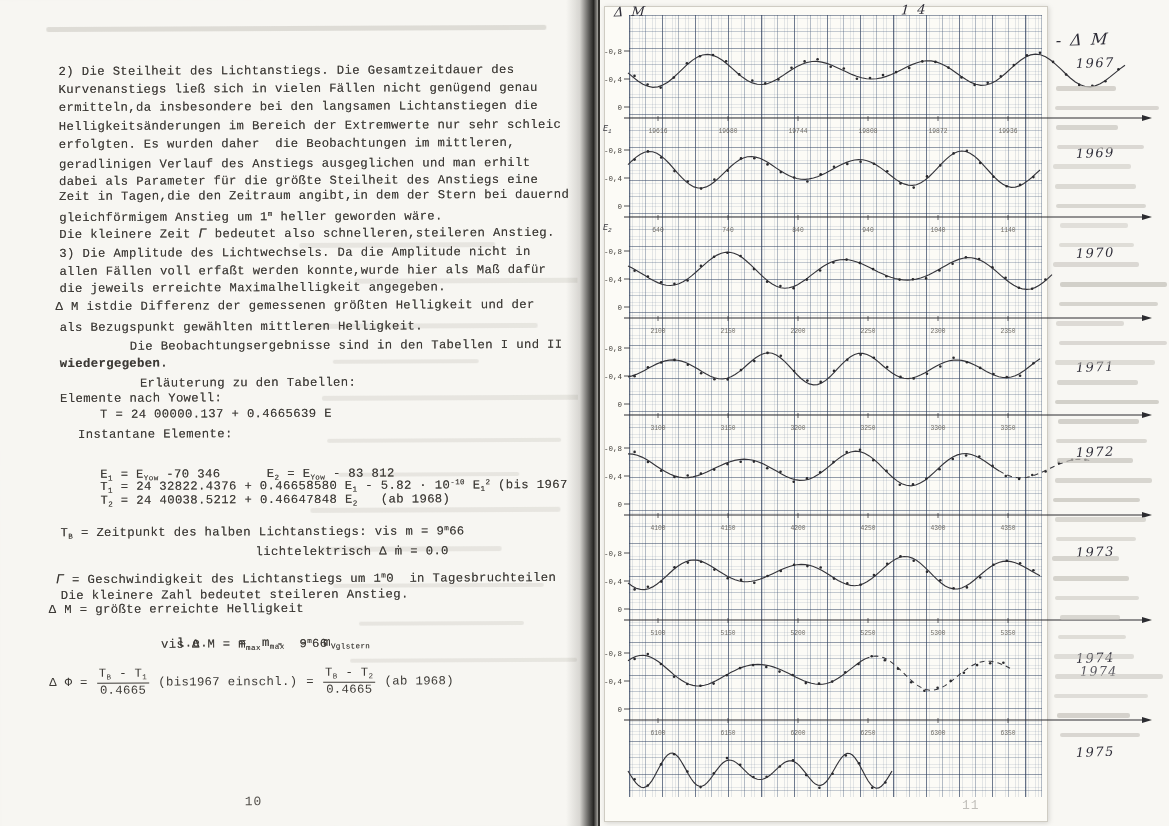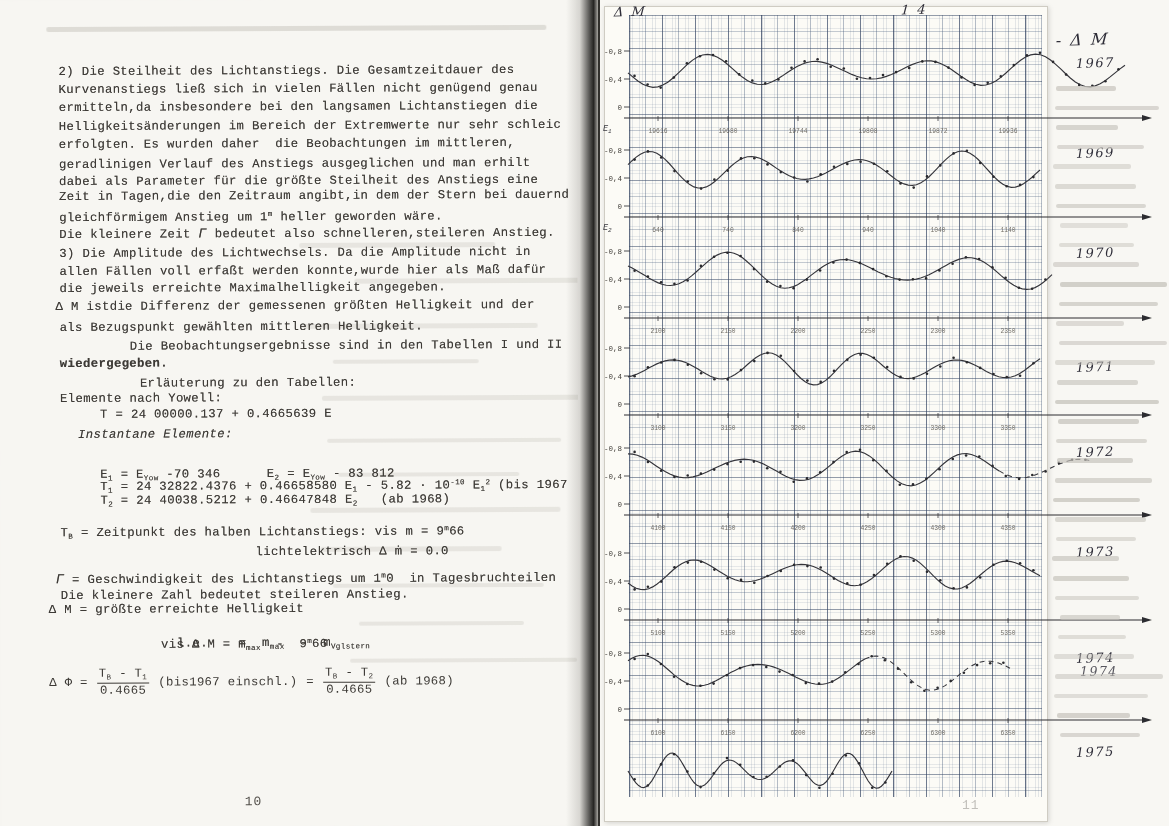--- a/index.html
+++ b/index.html
@@ -82,21 +82,21 @@
         <div class="tline" style="left: 60px; top: 245px;"><span>3) Die Amplitude des Lichtwechsels. Da die Amplitude nicht in</span></div>
         <div class="tline" style="left: 60px; top: 263px;"><span>allen Fällen voll erfaßt werden konnte,wurde hier als Maß dafür</span></div>
         <div class="tline" style="left: 60px; top: 280px;"><span>die jeweils erreichte Maximalhelligkeit angegeben.</span></div>
         <div class="tline" style="left: 56px; top: 298px;"><span>Δ M istdie Differenz der gemessenen größten Helligkeit und der</span></div>
         <div class="tline" style="left: 60px; top: 319px;"><span>als Bezugspunkt gewählten mittleren Helligkeit.</span></div>
         <div class="tline" style="left: 130px; top: 338px;"><span>Die Beobachtungsergebnisse sind in den Tabellen I und II</span></div>
         <div class="tline" style="left: 60px; top: 355px; font-weight: bold;"><span>wiedergegeben.</span></div>
         <div class="tline" style="left: 140px; top: 375px;"><span>Erläuterung zu den Tabellen:</span></div>
         <div class="tline" style="left: 60px; top: 390px;"><span>Elemente nach Yowell:</span></div>
         <div class="tline" style="left: 100px; top: 406px;"><span>T = 24 00000.137 + 0.4665639 E</span></div>
-        <div class="tline" style="left: 78px; top: 426px; font-style: italic;"><span>Instantane Elemente:</span></div>
+        <div class="tline" style="left: 78px; top: 426px;"><span>Instantane Elemente:</span></div>
         <div class="tline" style="left: 100px; top: 466px; text-align: center;"><span>E</span><span class="sub">1</span><span> = E</span><span class="sub">Yow</span><span> -70 346      E</span><span class="sub">2</span><span> = E</span><span class="sub">Yow</span><span> - 83 812</span></div>
         <div class="tline" style="left: 100px; top: 475px;"><span>T</span><span class="sub">1</span><span> = 24 32822.4376 + 0.46658580 E</span><span class="sub">1</span><span> - 5.82 · 10</span><span class="sup">-10</span><span> E</span><span class="sub">1</span><span class="sup">2</span><span> (bis 1967</span></div>
         <div class="tline" style="left: 100px; top: 492px;"><span>T</span><span class="sub">2</span><span> = 24 40038.5212 + 0.46647848 E</span><span class="sub">2</span><span>   (ab 1968)</span></div>
         <div class="tline" style="left: 60px; top: 521px;"><span>T</span><span class="sub">B</span><span> = Zeitpunkt des halben Lichtanstiegs: vis m = 9</span><span class="sup">m</span><span>66</span></div>
         <div class="tline" style="left: 255px; top: 544px;"><span>lichtelektrisch Δ ṁ = 0.0</span></div>
         <div class="tline" style="left: 55px; top: 568px;"><span class="gam">Γ</span><span> = Geschwindigkeit des Lichtanstiegs um 1</span><span class="sup">m</span><span>0  in Tagesbruchteilen</span></div>
         <div class="tline" style="left: 60px; top: 587px;"><span>Die kleinere Zahl bedeutet steileren Anstieg.</span></div>
         <div class="tline" style="left: 48px; top: 601px;"><span>Δ M = größte erreichte Helligkeit</span></div>
         <div class="tline" style="left: 160px; top: 633px;"><span>vis Δ M = m</span><span class="sub">max</span><span>  -  9</span><span class="sup">m</span><span>66</span></div>
         <div class="tline" style="left: 176px; top: 635px;"><span>l.e.    =  m</span><span class="sub">max</span><span>  -  m</span><span class="sub">Vglstern</span></div>

